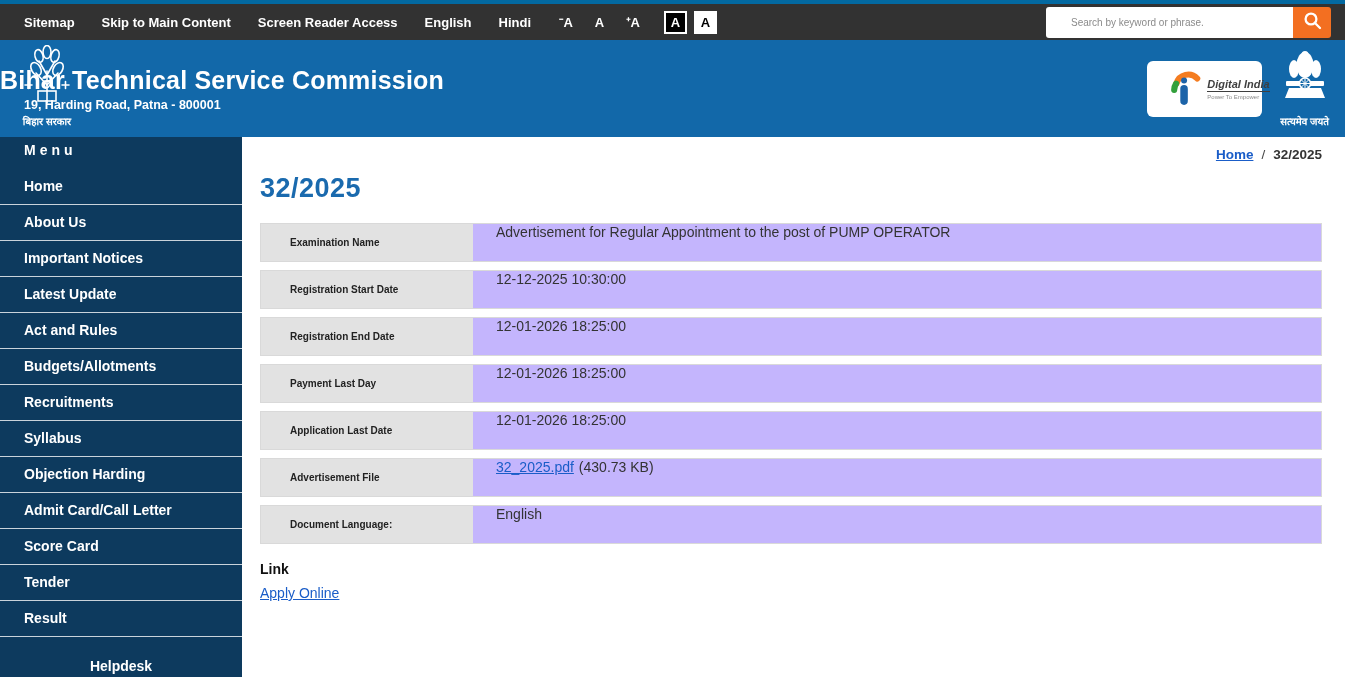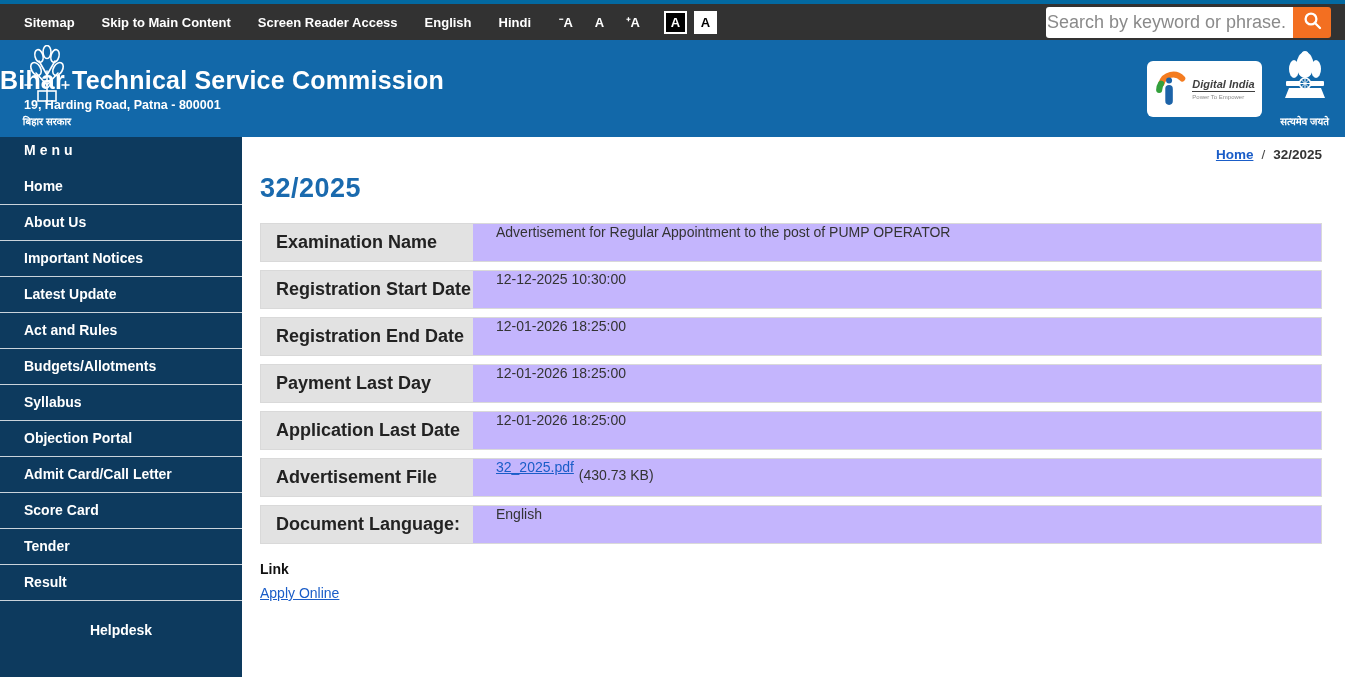--- a/index.html
+++ b/index.html
@@ -24,40 +24,40 @@
   .theme-boxes { display:flex; gap:7px; margin-left:24px; }
   .theme-btn {
     width:23px; height:23px; display:flex; align-items:center; justify-content:center;
     font-size:13px; font-weight:700; cursor:pointer;
   }
   .theme-dark { background:#000; color:#fff; border:2px solid #fff; }
   .theme-light { background:#fff; color:#000; border:2px solid #fff; }
   .search-wrap { margin-left:auto; display:flex; align-items:center; }
   .search-input {
     width:247px; height:31px; border:none; border-radius:3px 0 0 3px;
-    padding:0 1px; font-size:18px; color:#444; font-family:"Liberation Sans",sans-serif;
+    padding:0 25px; font-size:10px; color:#444; font-family:"Liberation Sans",sans-serif;
     outline:none;
   }
   .search-input::placeholder { color:#8a8a8a; }
   .search-btn {
     width:38px; height:31px; background:#f36f21; border:none; border-radius:0 3px 3px 0;
     display:flex; align-items:center; justify-content:center; cursor:pointer;
   }
 
   
   .header { height:97px; background:#1268a9; position:relative; display:flex; align-items:center; }
   .brand-left { position:absolute; left:16px; top:5px; text-align:center; color:#fff; }
   .brand-left .caption { font-size:10px; font-weight:700; margin-top:1px; }
   .header-center { flex:1; text-align:left; color:#fff; }
   .header-title { font-size:25px; font-weight:700; letter-spacing:.2px; }
   .header-subtitle { font-size:12.5px; font-weight:700; margin-top:3px;padding-left:24px; }
   .brand-right { position:absolute; right:16px; top:9px; display:flex; align-items:center; gap:18px; }
   .di-card {
     width:115px; height:56px; background:#fff; border-radius:6px;
-    display:flex; align-items:center; gap:6px; padding:5px 7px;
+    display:flex; align-items:center; gap:6px; padding:5px 22px;
   }
   .di-text .di-title {
     font-size:11px; font-weight:700; font-style:italic; color:#3f3f3f;
     border-bottom:1px solid #3f3f3f; padding-bottom:1px; white-space:nowrap;
   }
   .di-text .di-tagline { font-size:6px; color:#8a8a8a; margin-top:2px; white-space:nowrap; }
   .emblem-wrap { text-align:center; color:#fff; }
   .emblem-caption { font-size:10px; margin-top:1px; white-space:nowrap;font-weight:bold; }
 
   
@@ -83,28 +83,28 @@
   .crumb-sep { color:#444; }
   .crumb-current { font-weight:600; color:#333; }
   .page-title { color:#1a6aae; font-size:27px; font-weight:700; margin:11px 0 19px 0; letter-spacing:.5px; }
 
   .details .row {
     display:flex; align-items:stretch; height:39px; margin-bottom:8px;
     border:1px solid #d9d9d9;
   }
   .details .label {
     width:212px; flex-shrink:0; background:#e2e2e2; display:flex; align-items:center;
-    padding-left:15px; font-size:18px; font-weight:700; color:#222;
+    padding-left:29px; font-size:10px; font-weight:700; color:#222;
   }
   .details .value {
     flex:1; background:#c4b5fd; display:flex; align-items:flex-start;
     padding-left:23px; font-size:14px; color:#333;
   }
   .details .value a { color:#1a5dc8; text-decoration:underline; }
-  .details .suffix { margin-left:5px;margin-top:8px; }
+  .details .suffix { margin-left:5px; }
 
   .link-section { margin-top:17px; }
   .link-heading { font-size:14px; font-weight:700; color:#111; }
   .apply-link { display:inline-block; margin-top:8px; font-size:14px; color:#1a5dc8; text-decoration:underline; }
 </style>
 </head>
 <body>
 
 <div class="topbar">
   <div class="topbar-links">
@@ -216,24 +216,25 @@
         <div class="side-item">About Us</div>
 
         <div class="side-item">Important Notices</div>
 
         <div class="side-item">Latest Update</div>
 
         <div class="side-item">Act and Rules</div>
 
         <div class="side-item">Budgets/Allotments</div>
 
+        <div class="side-item">Recruitments</div>
 
         <div class="side-item">Syllabus</div>
 
-        <div class="side-item">Objection Portal</div>
+        <div class="side-item">Objection Harding</div>
 
         <div class="side-item">Admit Card/Call Letter</div>
 
         <div class="side-item">Score Card</div>
 
         <div class="side-item">Tender</div>
 
         <div class="side-item">Result</div>
       </div>
     <div class="helpdesk">Helpdesk</div>

